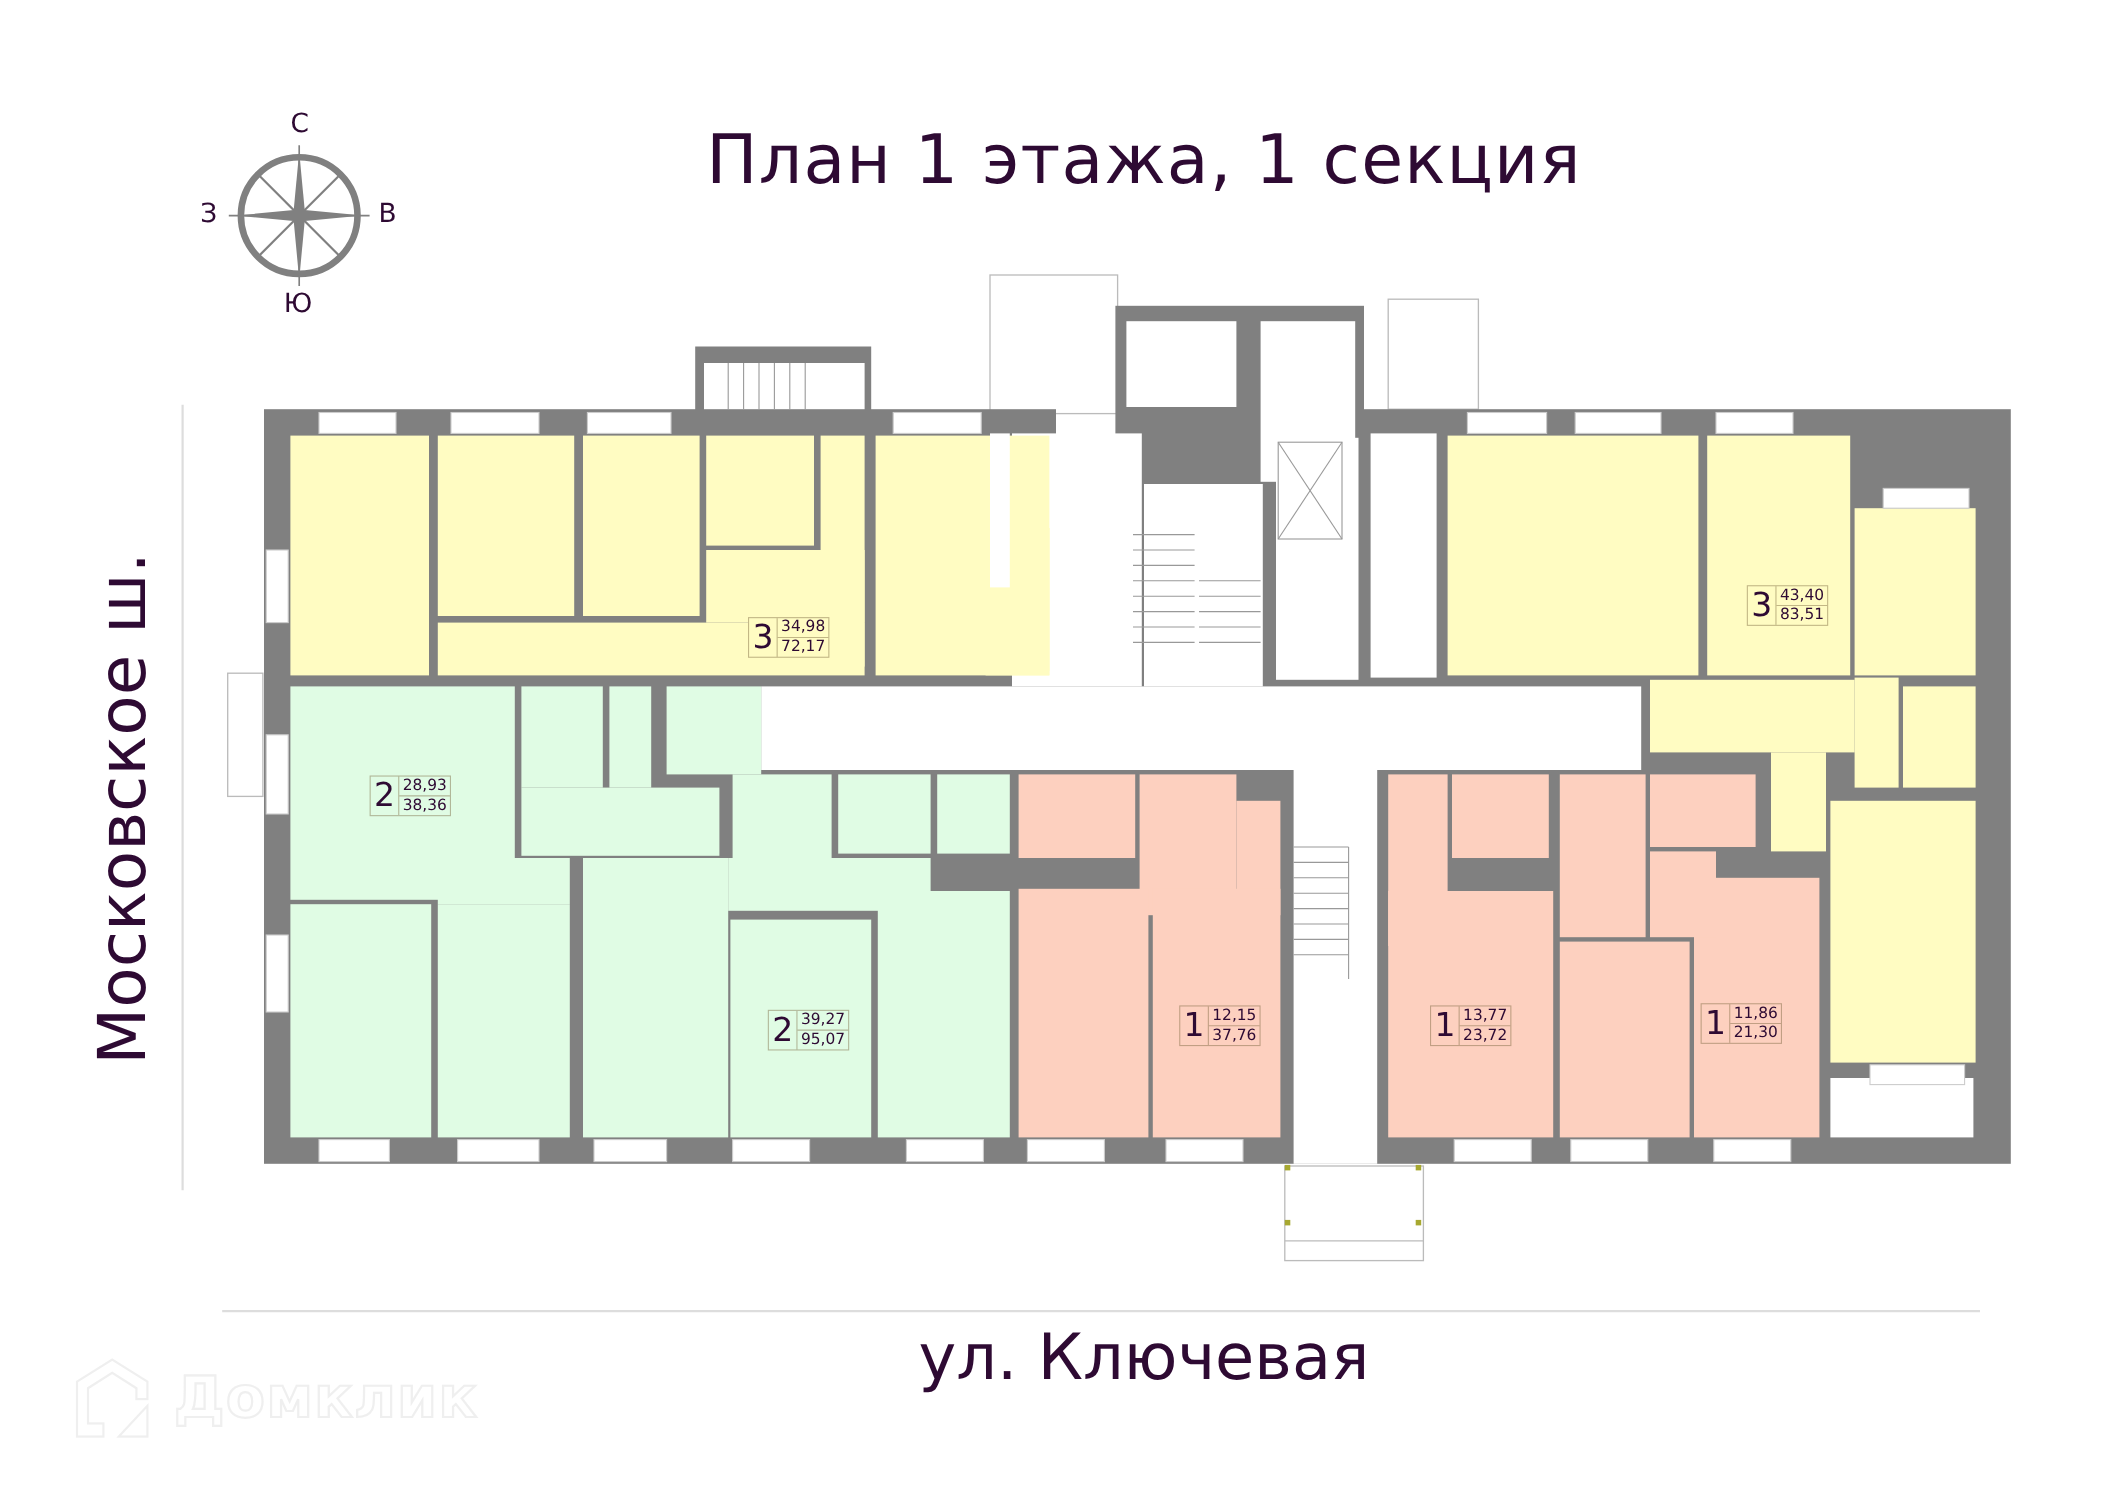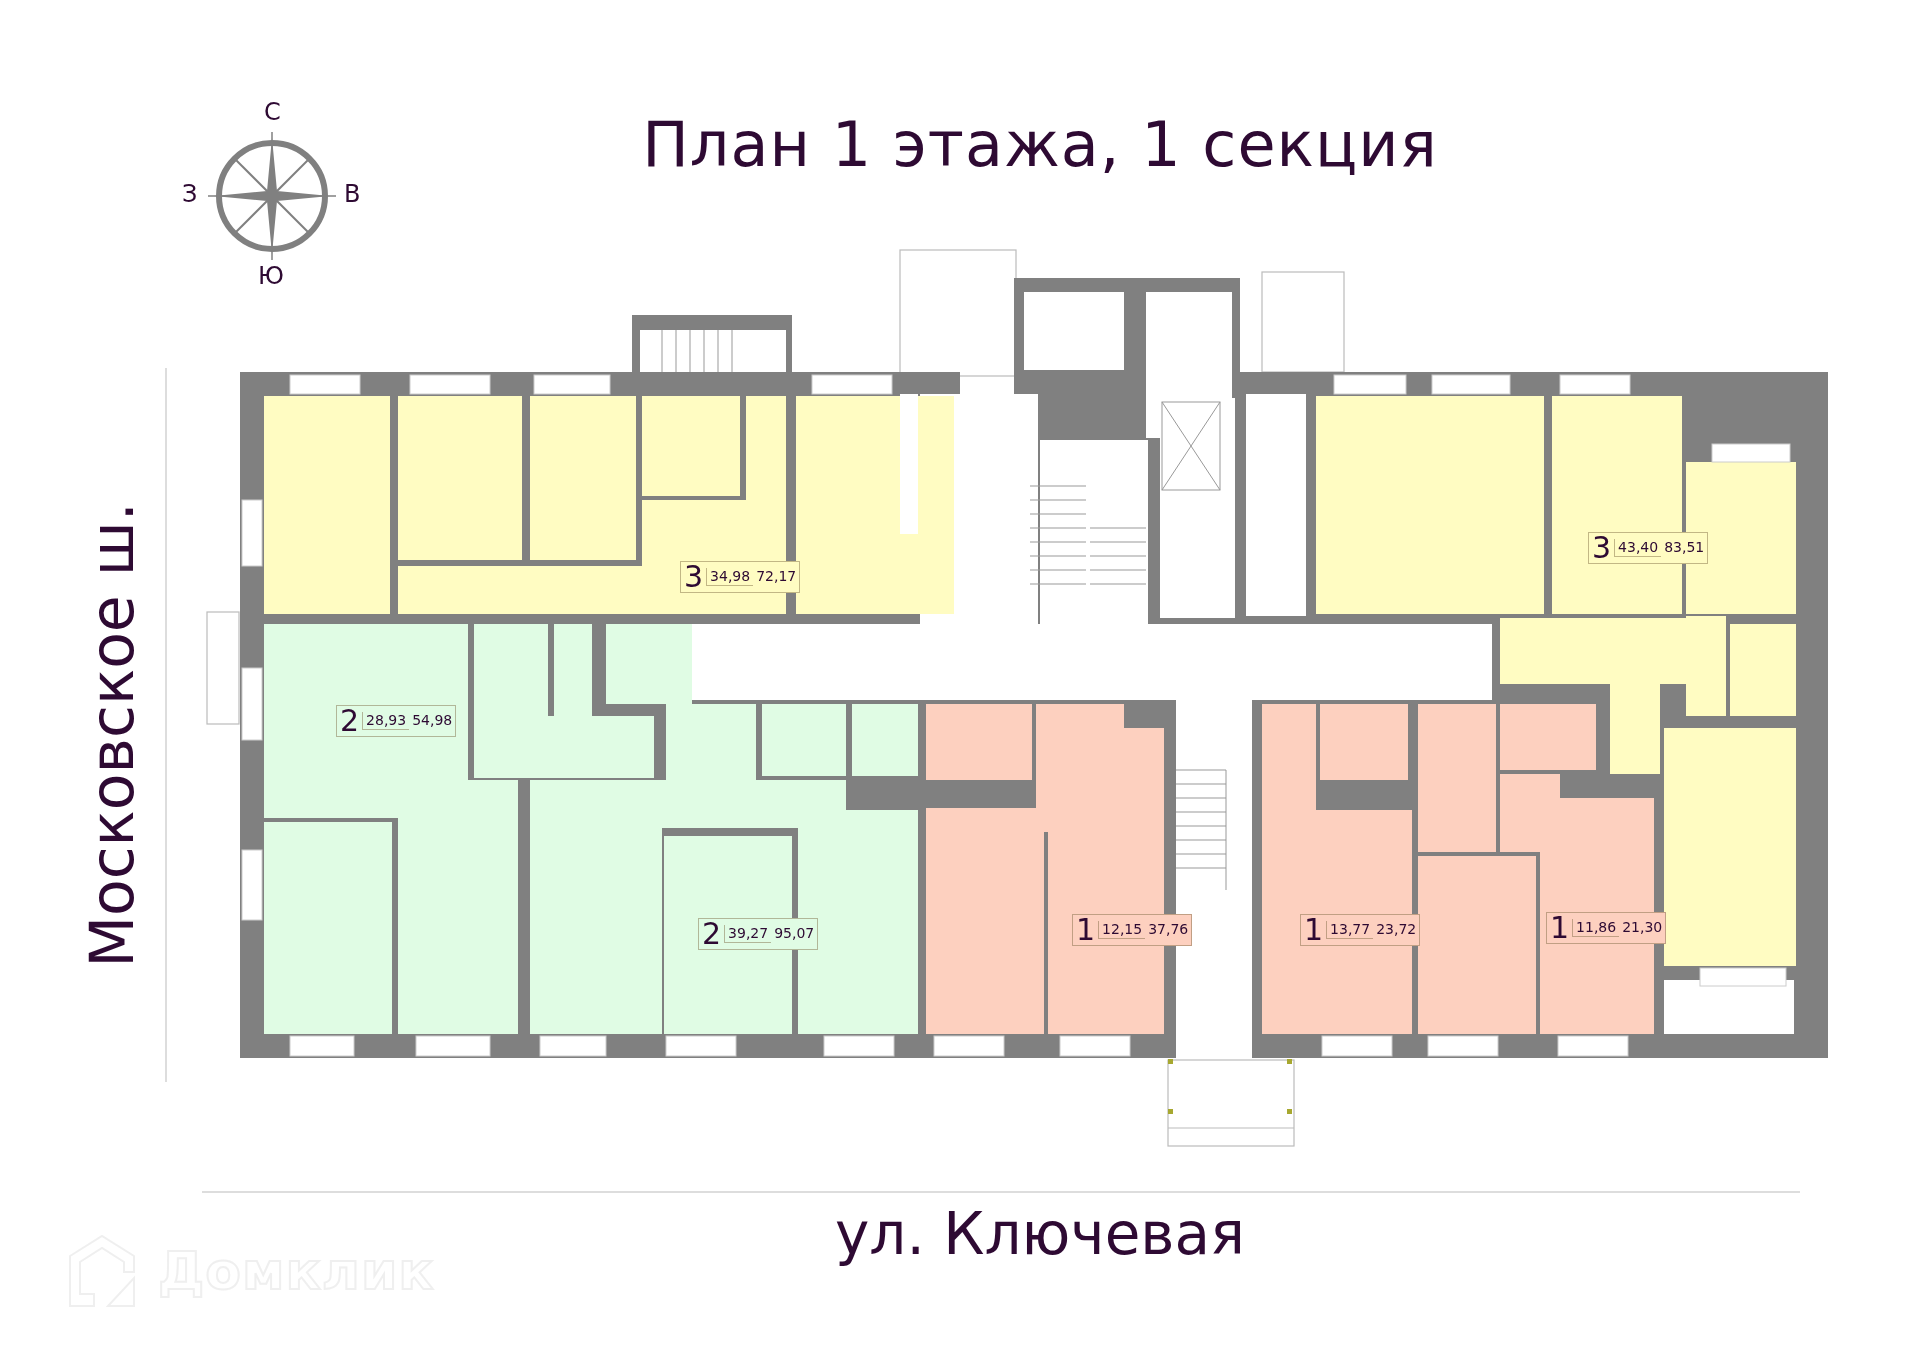--- a/index.html
+++ b/index.html
@@ -6,21 +6,21 @@
   body{width:1920px;height:1358px;position:relative;overflow:hidden;font-family:"DejaVu Sans","Liberation Sans",sans-serif;color:#2e0a33;}
   .title{position:absolute;left:0;top:108px;width:2080px;text-align:center;font-size:62px;letter-spacing:1px;font-weight:400;color:#2e0a33;}
   .compass-letter{position:absolute;font-size:24px;color:#2e0a33;}
   .street-bottom{position:absolute;left:0;top:1200px;width:2080px;text-align:center;font-size:58px;color:#2e0a33;}
   .street-left{position:absolute;left:112px;top:735px;transform:translate(-50%,-50%) rotate(-90deg);font-size:60px;white-space:nowrap;color:#2e0a33;}
   .watermark{position:absolute;left:64px;top:1232px;display:flex;align-items:center;gap:18px;opacity:0.9;}
   .watermark-text{font-size:52px;font-weight:700;color:#ffffff;-webkit-text-stroke:2px #eeeeee;letter-spacing:1px;}
   svg.plan{position:absolute;left:0;top:0;}
   .label{position:absolute;display:flex;align-items:center;border:1px solid rgba(120,100,60,0.45);}
   .label .rooms{font-size:30px;padding:0 3px 0 3px;line-height:1;color:#2e0a33;}
-  .label .areas{display:flex;flex-direction:row;border-left:1px solid rgba(120,100,60,0.45);}
+  .label .areas{display:flex;flex-direction:column;border-left:1px solid rgba(120,100,60,0.45);}
   .label .areas span{font-size:14px;line-height:17px;padding:0 3px;color:#2e0a33;}
   .label .areas span:first-child{border-bottom:1px solid rgba(120,100,60,0.45);}
 </style>
 </head>
 <body>
 
 <div class="title" style="left:0;width:2080px;">План 1 этажа, 1 секция</div>
 
 <div>
   <svg style="position:absolute;left:206px;top:130px;" width="132" height="132" viewBox="0 0 132 132">
@@ -219,21 +219,21 @@
   <span class="rooms">3</span>
   <div class="areas">
       <span>34,98</span>
       <span>72,17</span>
     </div>
 </div>
 <div class="label" style="left:336px;top:705px;background:#e0fce4;">
   <span class="rooms">2</span>
   <div class="areas">
       <span>28,93</span>
-      <span>54,98</span>
+      <span>38,36</span>
     </div>
 </div>
 <div class="label" style="left:698px;top:918px;background:#e0fce4;">
   <span class="rooms">2</span>
   <div class="areas">
       <span>39,27</span>
       <span>95,07</span>
     </div>
 </div>
 <div class="label" style="left:1072px;top:914px;background:#fdd0bf;">

